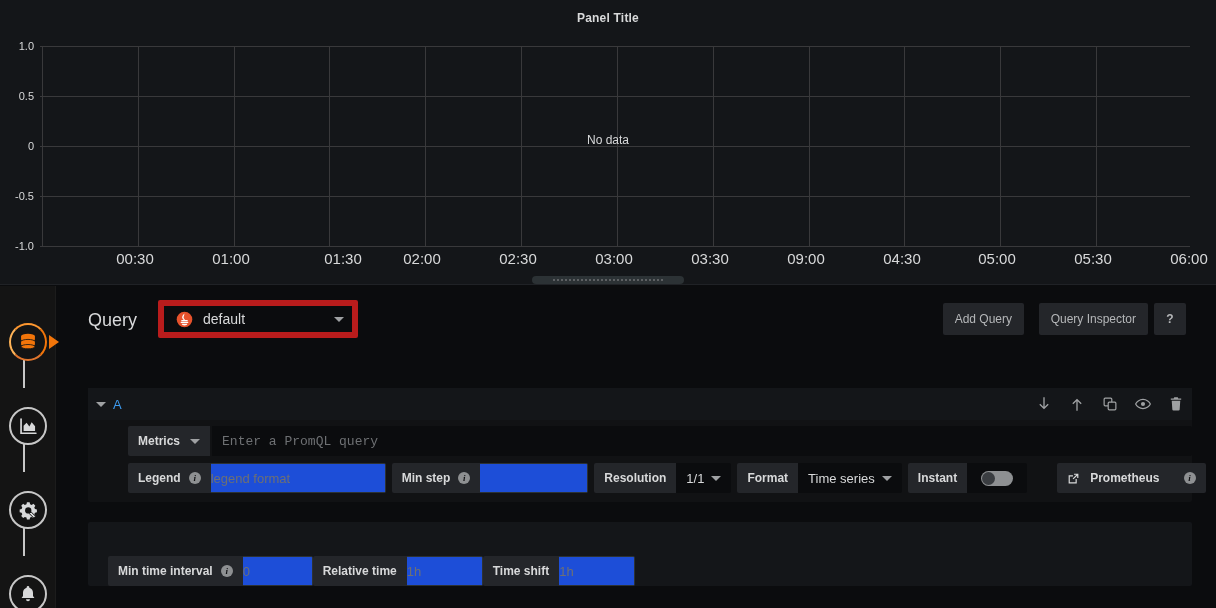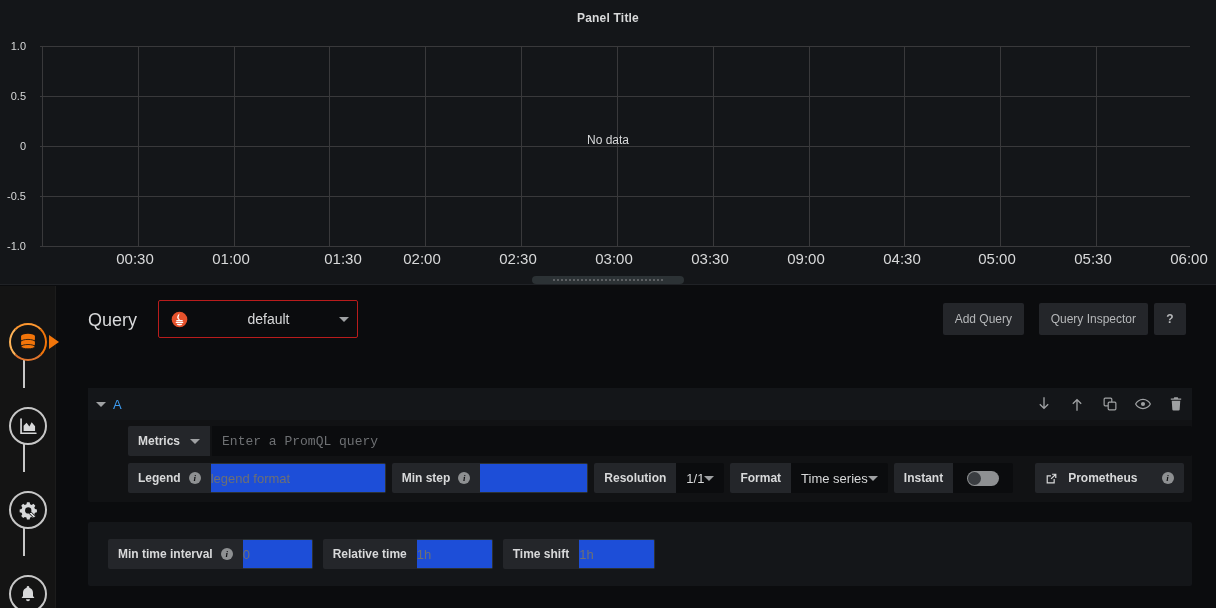--- a/index.html
+++ b/index.html
@@ -36,21 +36,21 @@
   }
 
   #plot-wrap {
     position: absolute;
     left: 0; top: 34px;
     width: 1216px;
     height: 240px;
   }
   .ylabel {
     position: absolute;
-    width: 26px;
+    width: 34px;
     text-align: right;
     font-size: 11px;
     color: #d8d9da;
     line-height: 1;
   }
 
   #grid {
     position: absolute;
     left: 40px;
     top: 12px;
@@ -200,27 +200,26 @@
     left: 0; top: 10px;
     font-size: 18px;
     color: #d8d9da;
   }
   #ds-picker {
     position: absolute;
     left: 70px; top: 0;
     width: 200px;
     height: 38px;
     background: #0b0c0e;
-    border: 1px solid #b91c1c;
+    border: 6px solid #b91c1c;
     border-radius: 2px;
     display: flex;
     align-items: center;
     padding: 0 8px 0 12px;
     cursor: pointer;
-    text-align: center;
   }
   #ds-icon {
     width: 17px; height: 17px;
     margin-right: 10px;
     flex: 0 0 auto;
   }
   #ds-name {
     font-size: 14px;
     color: #d8d9da;
     flex: 1 1 auto;
@@ -360,20 +359,21 @@
     outline: none;
     font-family: "Liberation Sans", sans-serif;
   }
   .txt-input::placeholder { color: #6e7073; }
   .value-chip {
     height: 30px;
     background: #0b0c0e;
     border-radius: 0 2px 2px 0;
     display: flex;
     align-items: center;
+    gap: 7px;
     padding: 0 10px;
     font-size: 13px;
     color: #d8d9da;
     cursor: pointer;
     white-space: nowrap;
   }
   .toggle-wrap {
     height: 30px;
     background: #0b0c0e;
     border-radius: 0 2px 2px 0;
@@ -400,37 +400,36 @@
     background: #24262a;
     border-radius: 2px;
     display: flex;
     align-items: center;
     gap: 10px;
     padding: 0 10px;
     font-size: 12px;
     font-weight: bold;
     color: #d8d9da;
     cursor: pointer;
-    margin-left: 16px;
+    margin-left: 24px;
   }
   #prom-link-group .ext-ico { width: 13px; height: 13px; fill: #d8d9da; }
   #prom-link-group .info-i { font-weight: bold; margin-left: 14px; }
 
   
   #time-panel {
     position: absolute;
     left: 0; top: 236px;
     width: 1104px;
     height: 64px;
     background: #141619;
     border-radius: 2px;
     display: flex;
-    align-items: center;
+    align-items: flex-end;
     padding-left: 20px;
-    gap: 10px;
   }
 </style>
 </head>
 <body>
 
 <div id="panel-area">
   <div id="panel-title">Panel Title</div>
 
   <div id="plot-wrap">
     <div id="grid">

